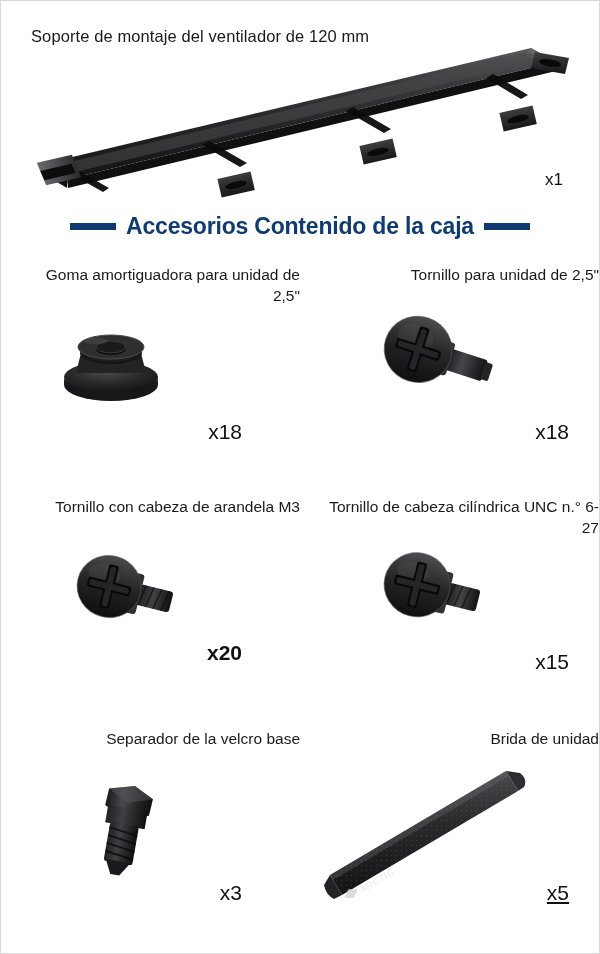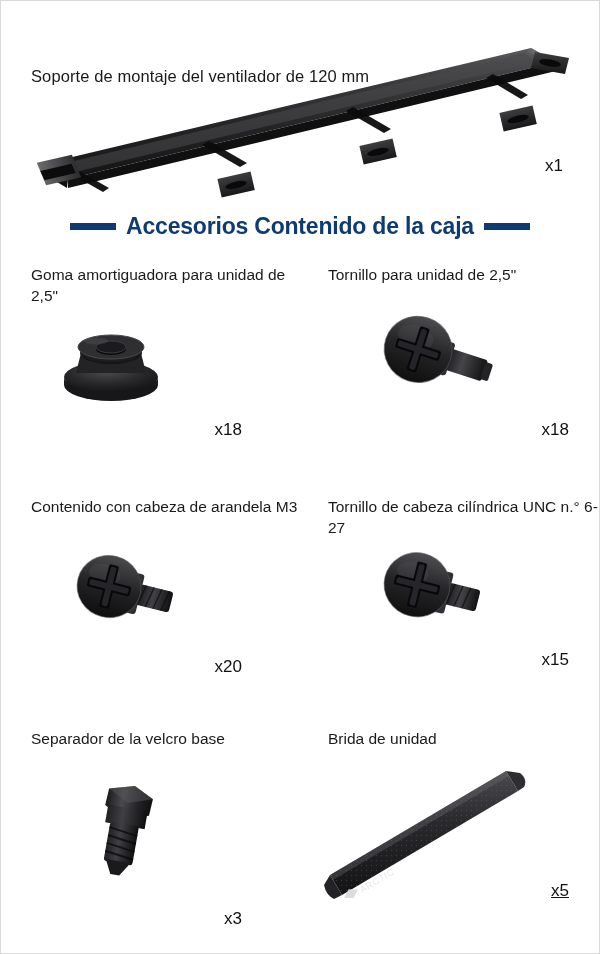--- a/index.html
+++ b/index.html
@@ -28,26 +28,25 @@
     position: relative;
     height: 200px;
   }
   .top-title {
     position: absolute;
     left: 30px;
     top: 26px;
     font-size: 16.5px;
     color: #1a1a1a;
     letter-spacing: 0.1px;
-    margin-top: 40px;
   }
   .top-qty {
     position: absolute;
     right: 36px;
-    top: 155px;
+    top: 169px;
     font-size: 17px;
     font-weight: 400;
     color: #111;
   }
 
   
   .bracket-wrap {
     position: absolute;
     left: 22px;
     top: 45px;
@@ -81,36 +80,37 @@
   }
 
   
   .grid {
     position: relative;
     padding: 14px 0 0 0;
   }
   .row {
     display: flex;
     height: 232px;
+    text-align: right;
   }
   .cell {
     position: relative;
     width: 50%;
     box-sizing: border-box;
   }
   .cell .label {
     font-size: 15.5px;
     line-height: 1.35;
     color: #1a1a1a;
   }
   .cell-left .label { padding-left: 30px; }
   .cell-right .label { padding-left: 28px; }
   .cell .qty {
     position: absolute;
-    font-size: 17px;
+    font-size: 21px;
     color: #111;
   }
   .cell-left .qty { right: 58px; }
   .cell-right .qty { right: 30px; }
 
   .art {
     position: absolute;
     left: 0;
     top: 0;
     width: 100%;
@@ -272,21 +272,21 @@
             </g>
           </svg>
         </div>
         <div class="qty" style="top:155px;">x18</div>
       </div>
     </div>
 
     <div class="row">
 
       <div class="cell cell-left">
-        <div class="label">Contenido con cabeza de arandela M3</div>
+        <div class="label">Tornillo con cabeza de arandela M3</div>
         <div class="art">
           <svg width="300" height="200" viewBox="0 0 300 200">
             <defs>
               <linearGradient id="sc2" x1="0" y1="0" x2="0" y2="1">
                 <stop offset="0%" stop-color="#4a4a4d"></stop>
                 <stop offset="50%" stop-color="#232325"></stop>
                 <stop offset="100%" stop-color="#0e0e0f"></stop>
               </linearGradient>
               <linearGradient id="sh2" x1="0" y1="0" x2="1" y2="0">
                 <stop offset="0%" stop-color="#1b1b1d"></stop>
@@ -314,21 +314,21 @@
                 <rect x="103" y="68" width="10" height="44" rx="2"></rect>
                 <rect x="86" y="85" width="44" height="10" rx="2"></rect>
               </g>
               <g fill="#2b2b2f" opacity="0.85">
                 <rect x="105" y="70" width="6" height="40" rx="2"></rect>
                 <rect x="88" y="87" width="40" height="6" rx="2"></rect>
               </g>
             </g>
           </svg>
         </div>
-        <div class="qty" style="top:160px;">x20</div>
+        <div class="qty" style="top:144px;font-weight:bold;">x20</div>
       </div>
 
       <div class="cell cell-right">
         <div class="label">Tornillo de cabeza cilíndrica UNC n.° 6-27</div>
         <div class="art">
           <svg width="300" height="200" viewBox="0 0 300 200">
             <defs>
               <linearGradient id="sc3" x1="0" y1="0" x2="0" y2="1">
                 <stop offset="0%" stop-color="#4e4e52"></stop>
                 <stop offset="48%" stop-color="#252527"></stop>
@@ -397,21 +397,21 @@
                 <line x1="110" y1="100" x2="139" y2="104"></line>
                 <line x1="110" y1="108" x2="139" y2="112"></line>
                 <line x1="110" y1="116" x2="139" y2="120"></line>
                 <line x1="110" y1="124" x2="139" y2="128"></line>
               </g>
 
               <polygon points="112,132 137,132 128,146 119,146" fill="#1a1a1d"></polygon>
             </g>
           </svg>
         </div>
-        <div class="qty" style="top:152px;margin-top:28px;">x3</div>
+        <div class="qty" style="top:152px;">x3</div>
       </div>
 
       <div class="cell cell-right">
         <div class="label">Brida de unidad</div>
         <div class="art">
           <svg width="300" height="200" viewBox="0 0 300 200">
             <defs>
               <linearGradient id="vel" x1="0" y1="0" x2="0" y2="1">
                 <stop offset="0%" stop-color="#4b4b4f"></stop>
                 <stop offset="40%" stop-color="#2a2a2d"></stop>

